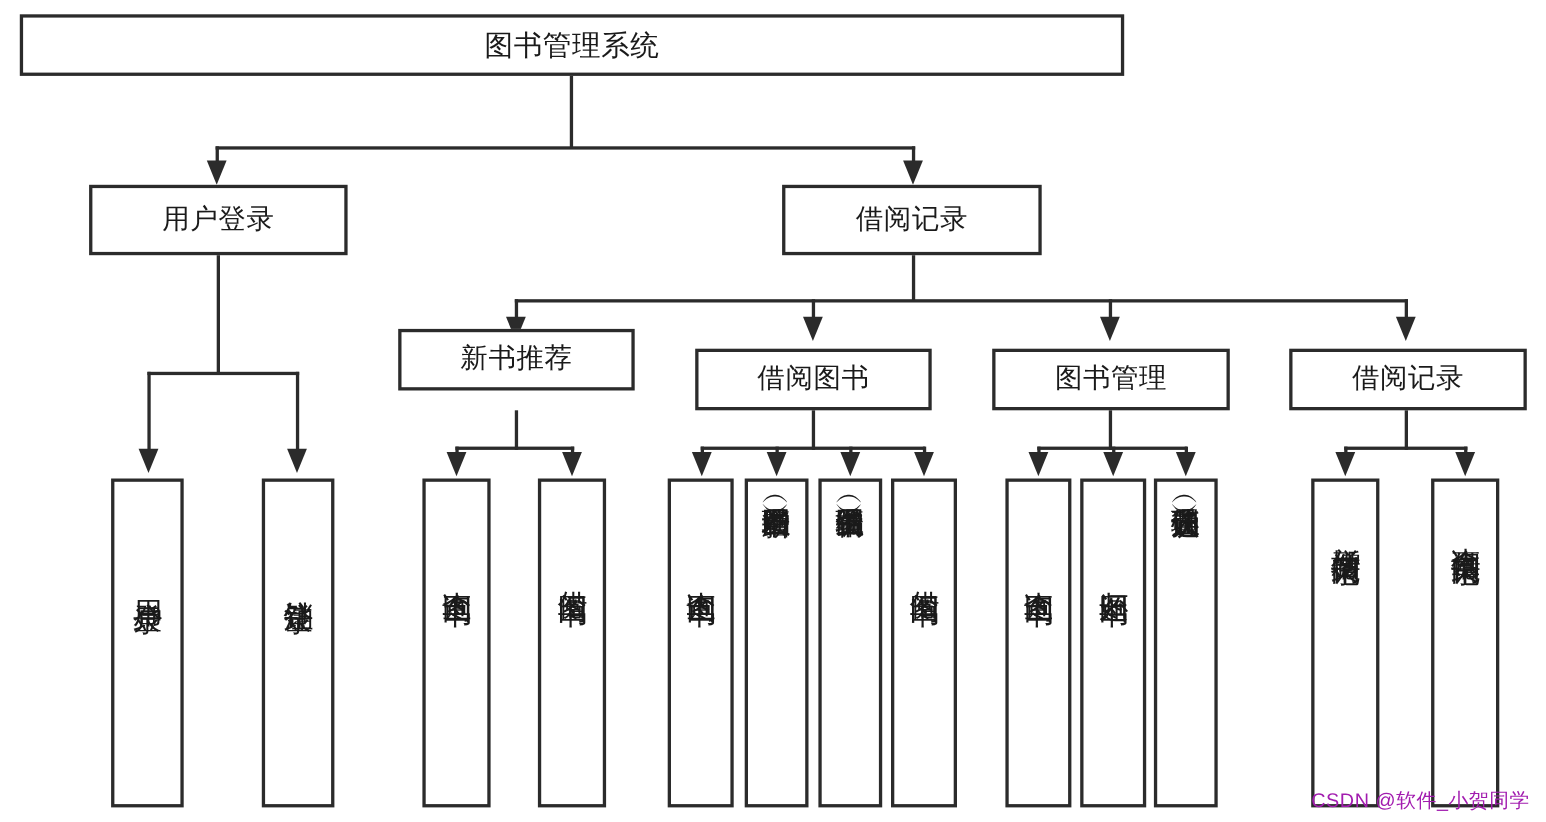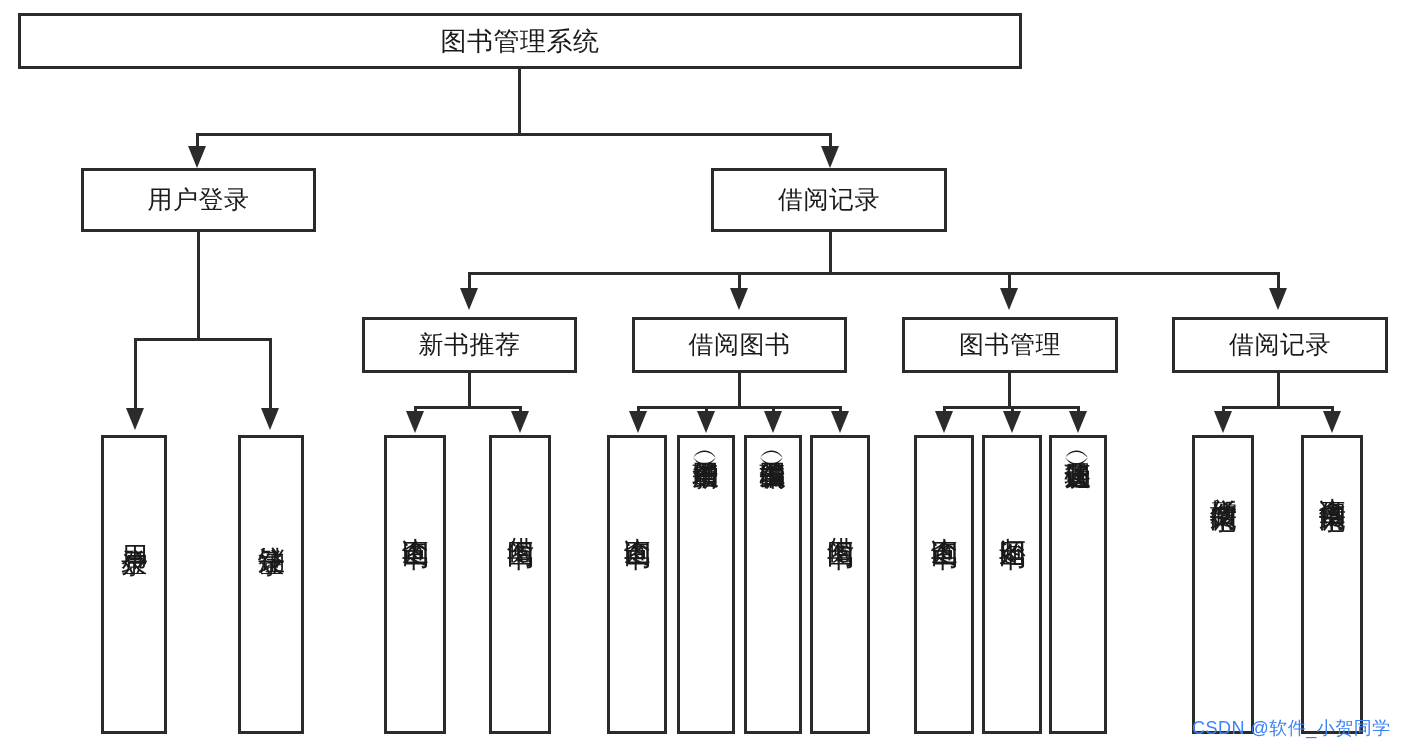--- a/index.html
+++ b/index.html
@@ -74,21 +74,21 @@
     position: absolute;
     width: 0;
     height: 0;
     border-left: 9px solid transparent;
     border-right: 9px solid transparent;
     border-top: 22px solid #2b2b2b;
   }
   .watermark {
     position: absolute;
     font-size: 18px;
-    color: #3b82f6;
+    color: #a21caf;
     white-space: nowrap;
     letter-spacing: 0.5px;
   }
 </style>
 </head>
 <body>
 
 <div id="canvas">
 
   <div class="node root horiz" style="left:18px; top:13px; width:1004px; height:56px;">
@@ -124,21 +124,21 @@
 
   <div class="vline" style="left:738px; top:272px; height:20px;"></div>
   <div class="arrow" style="left:730px; top:288px;"></div>
 
   <div class="vline" style="left:1008px; top:272px; height:20px;"></div>
   <div class="arrow" style="left:1000px; top:288px;"></div>
 
   <div class="vline" style="left:1277px; top:272px; height:20px;"></div>
   <div class="arrow" style="left:1269px; top:288px;"></div>
 
-  <div class="node horiz" style="left:362px; top:317px; width:215px; height:56px;">
+  <div class="node horiz" style="left:362px; top:299px; width:215px; height:56px;">
     <span class="node-label">新书推荐</span>
   </div>
   <div class="node horiz" style="left:632px; top:317px; width:215px; height:56px;">
     <span class="node-label">借阅图书</span>
   </div>
   <div class="node horiz" style="left:902px; top:317px; width:216px; height:56px;">
     <span class="node-label">图书管理</span>
   </div>
   <div class="node horiz" style="left:1172px; top:317px; width:216px; height:56px;">
     <span class="node-label">借阅记录</span>

